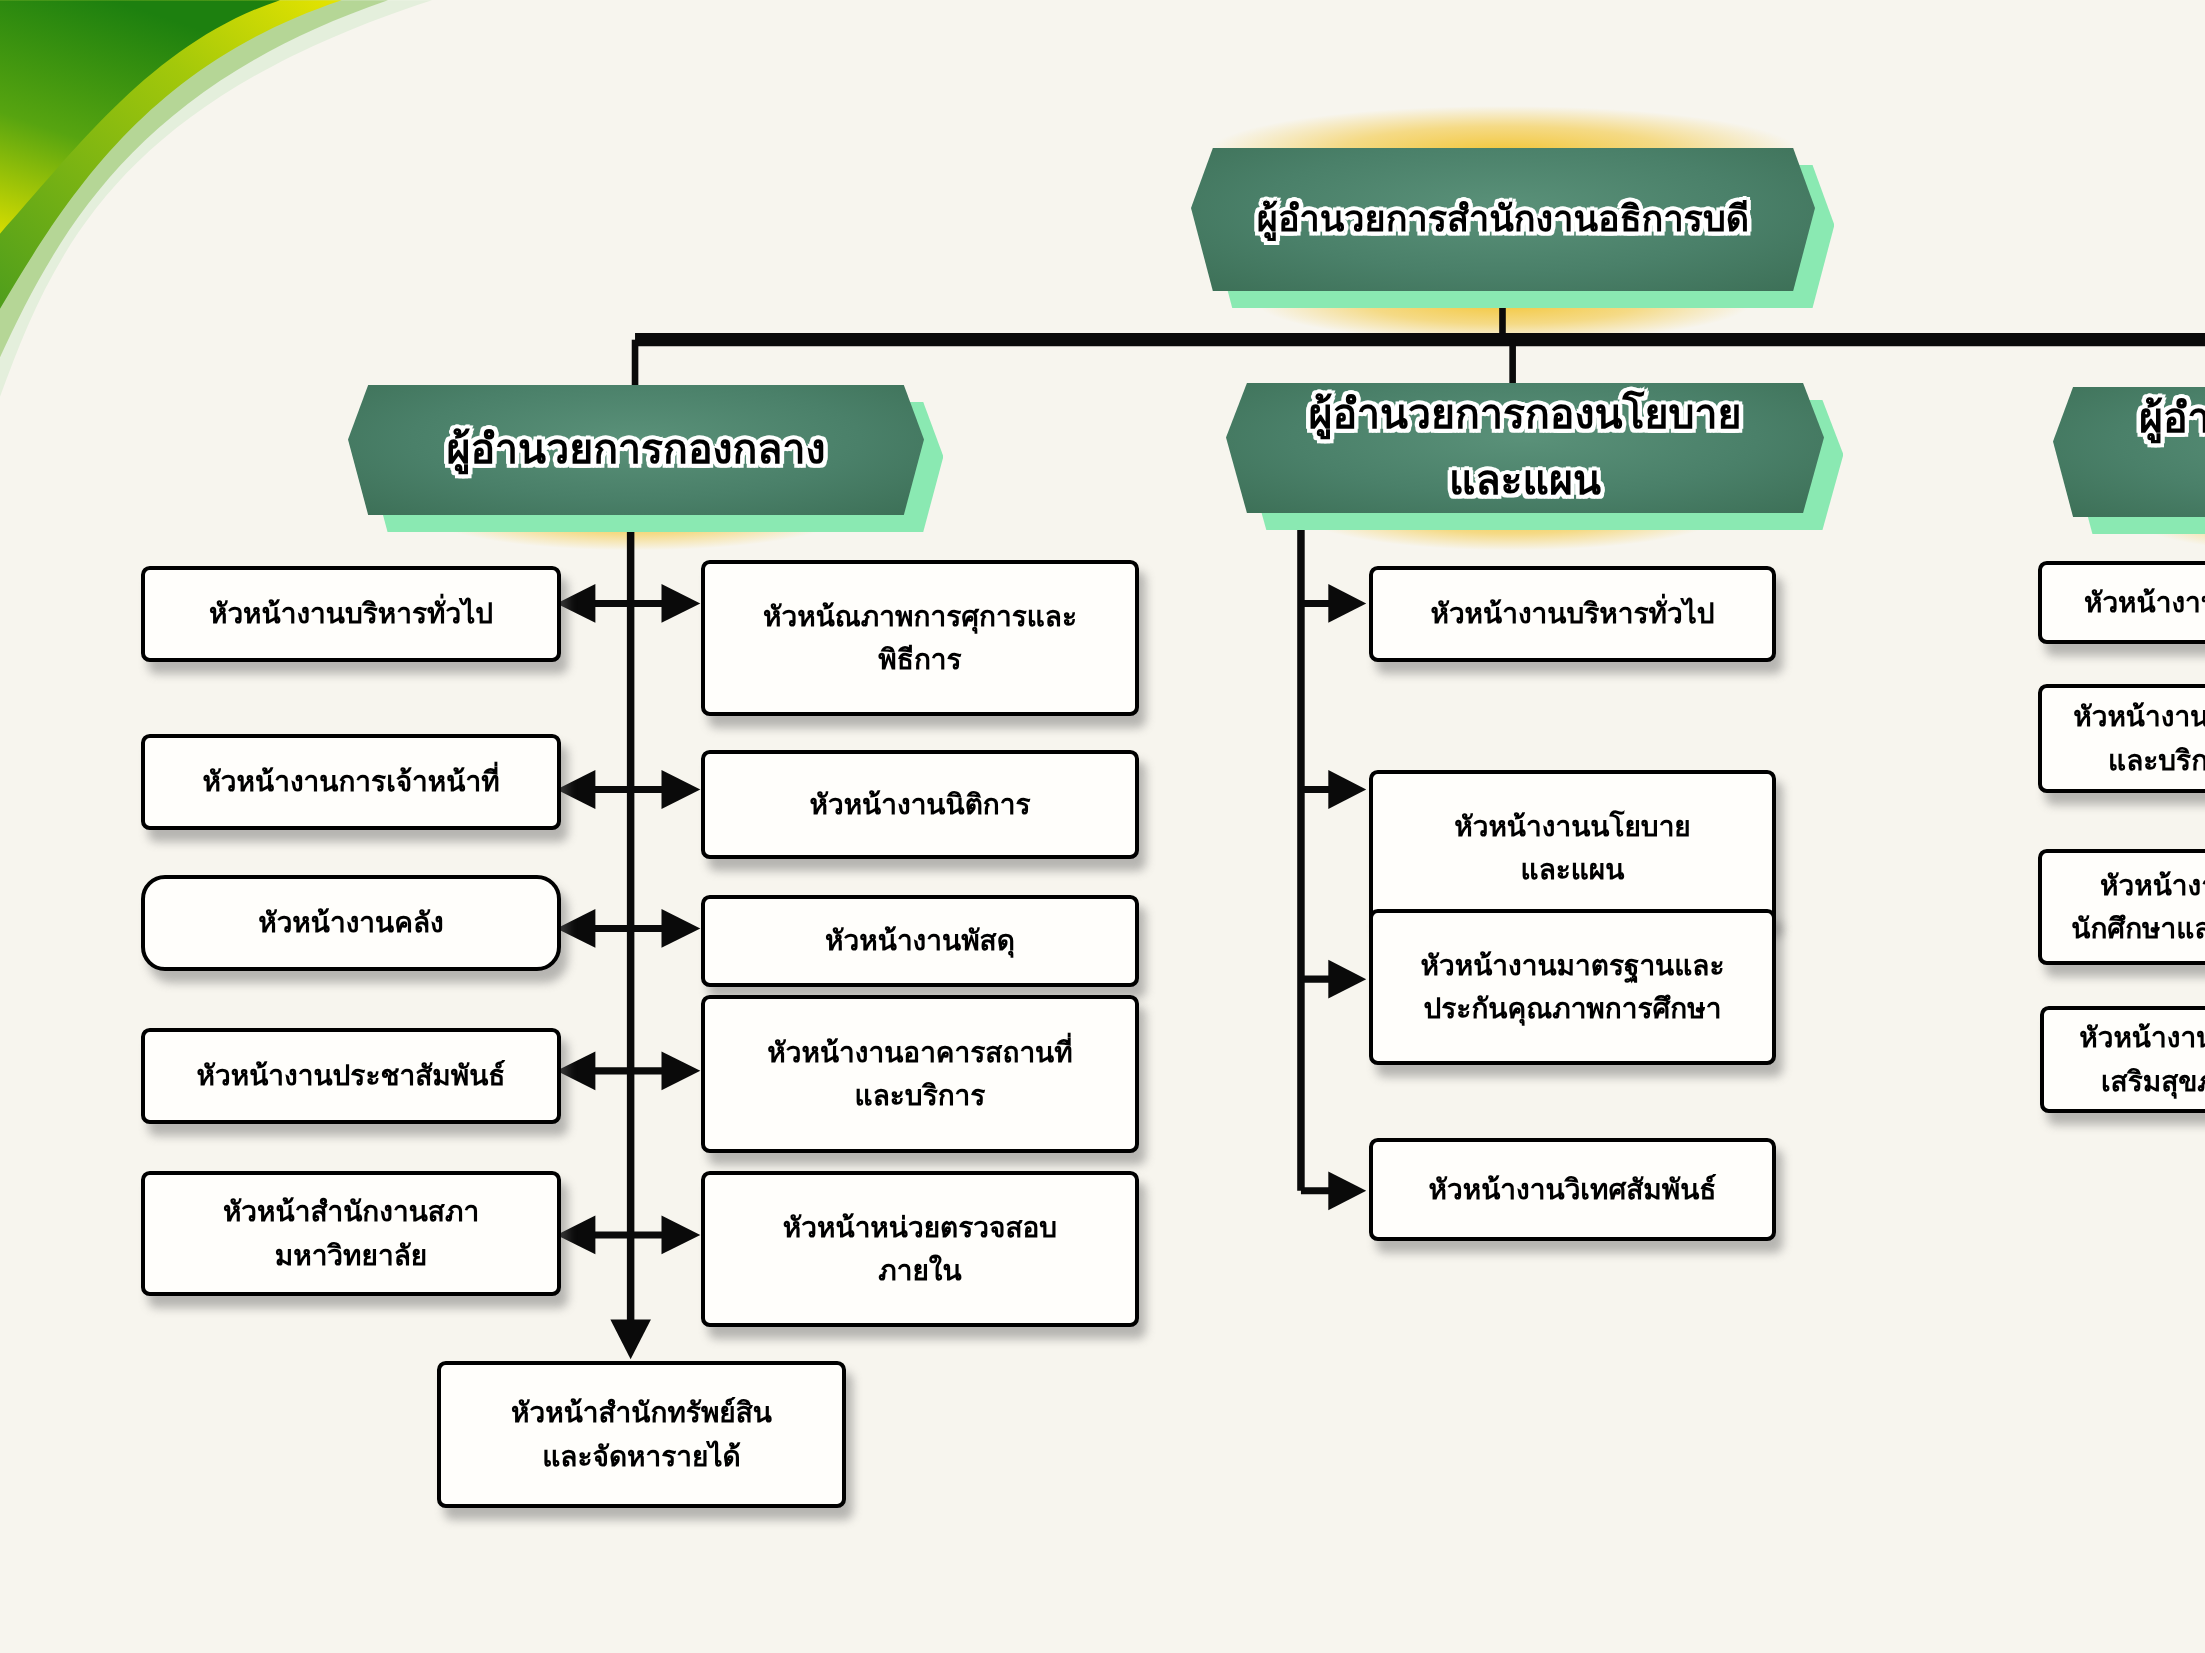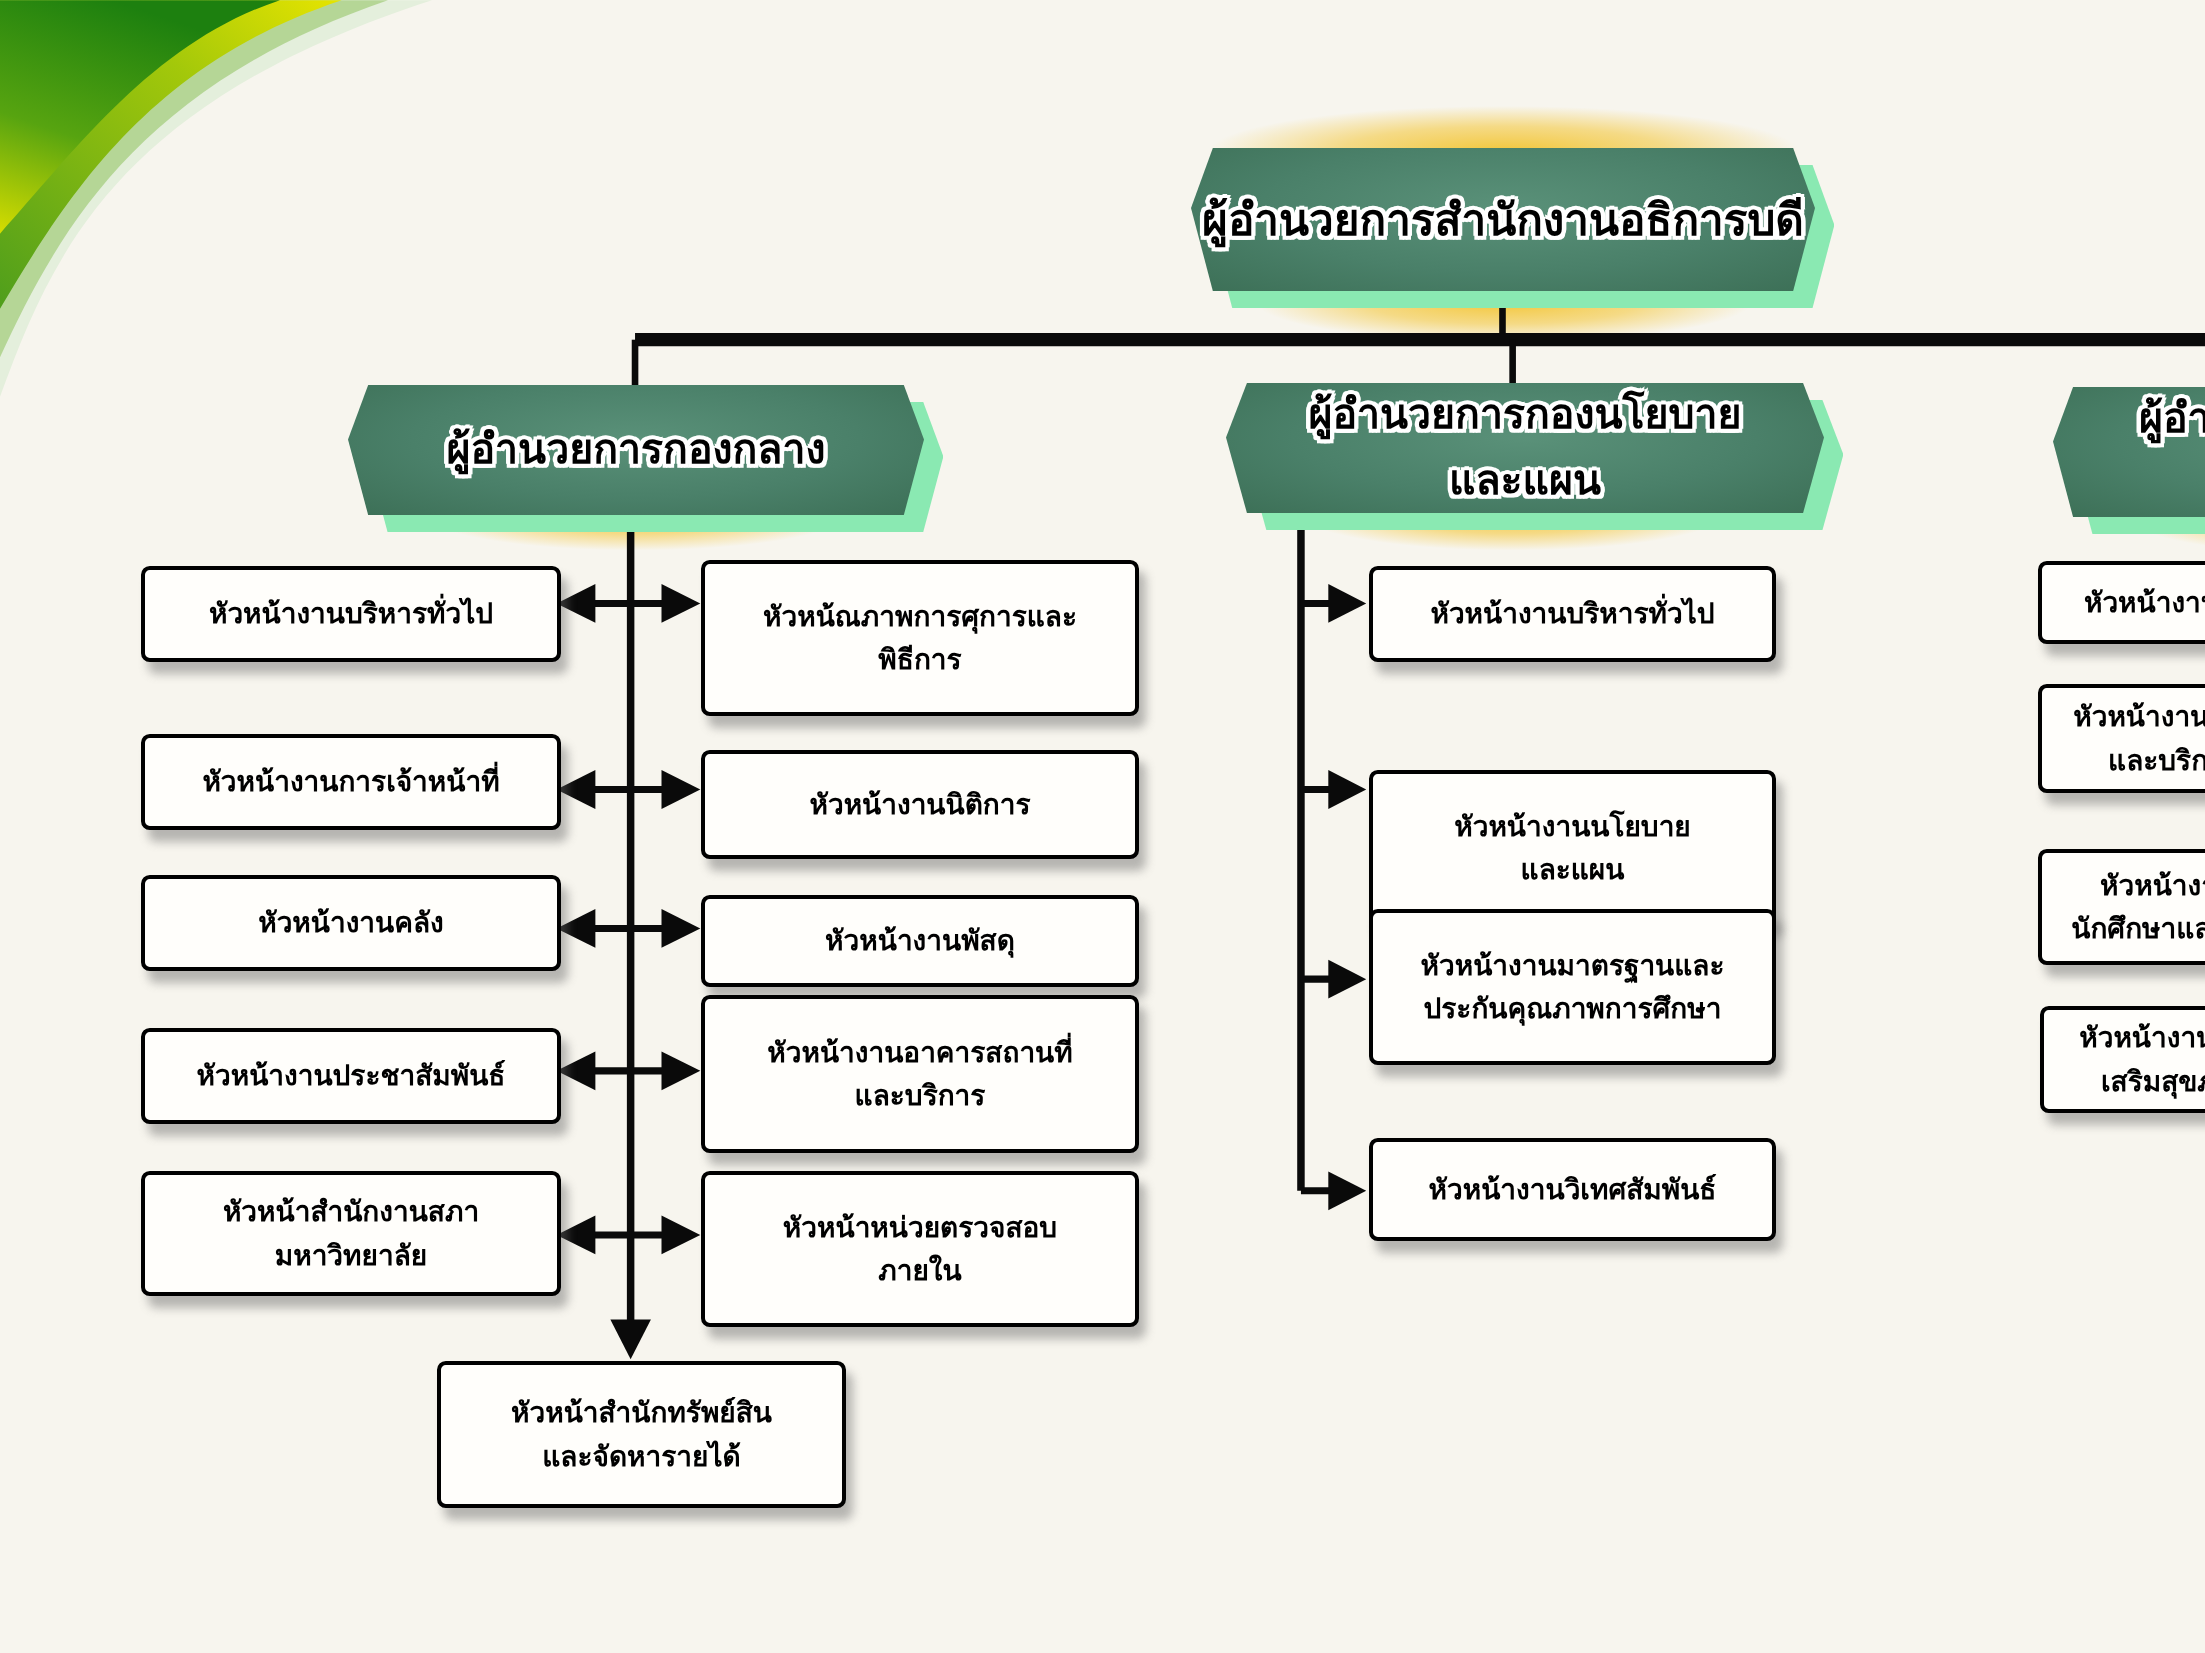--- a/index.html
+++ b/index.html
@@ -40,21 +40,21 @@
   }
   
   .unit{
     position:absolute;z-index:3;
     background:#fffefb;border:4px solid #000;border-radius:8.8px;
     box-shadow:7px 11.5px 9.7px rgba(105,105,105,0.45);
     display:flex;align-items:center;justify-content:center;
     text-align:center;color:#000;font-weight:600;
     font-size:28px;line-height:1.55;white-space:pre-line;
   }
-  .f-root{font-size:44px;line-height:1.4;}
+  .f-root{font-size:36px;line-height:1.4;}
   .f-div{font-size:41px;line-height:1.6;}
 </style>
 </head>
 <body>
 
 <div id="canvas">
 
   <svg class="corner" style="left:0;top:0;z-index:0;" width="432" height="397" viewBox="0 0 980 900">
     <defs>
       <linearGradient id="gOuter" x1="0.4" y1="0" x2="0" y2="1">
@@ -159,21 +159,21 @@
   <div class="hexwrap" style="left:2053px;top:387px;width:573px;height:130px;">
     <div class="hex-back hexshape"></div>
     <div class="hex-front hexshape">
       <span class="hex-label f-div">ผู้อำนวยการกองพัฒนา
 นักศึกษา</span>
     </div>
   </div>
 
   <div class="unit" style="left:141px;top:566px;width:412px;height:88px;">หัวหน้างานบริหารทั่วไป</div>
   <div class="unit" style="left:141px;top:734px;width:412px;height:88px;">หัวหน้างานการเจ้าหน้าที่</div>
-  <div class="unit" style="left:141px;top:875px;width:412px;height:88px;">หัวหน้างานคลัง</div>
+  <div class="unit" style="left:141px;top:875px;width:412px;height:88px;border-radius:24px;">หัวหน้างานคลัง</div>
   <div class="unit" style="left:141px;top:1028px;width:412px;height:88px;">หัวหน้างานประชาสัมพันธ์</div>
   <div class="unit" style="left:141px;top:1171px;width:412px;height:117px;">หัวหน้าสำนักงานสภา
 มหาวิทยาลัย</div>
 
   <div class="unit" style="left:701px;top:560px;width:430px;height:148px;">หัวหน้ณภาพการศุการและ
 พิธีการ</div>
   <div class="unit" style="left:701px;top:750px;width:430px;height:101px;">หัวหน้างานนิติการ</div>
   <div class="unit" style="left:701px;top:895px;width:430px;height:84px;text-align:center;">หัวหน้างานพัสดุ</div>
   <div class="unit" style="left:701px;top:995px;width:430px;height:150px;text-align:center;">หัวหน้างานอาคารสถานที่
 และบริการ</div>

